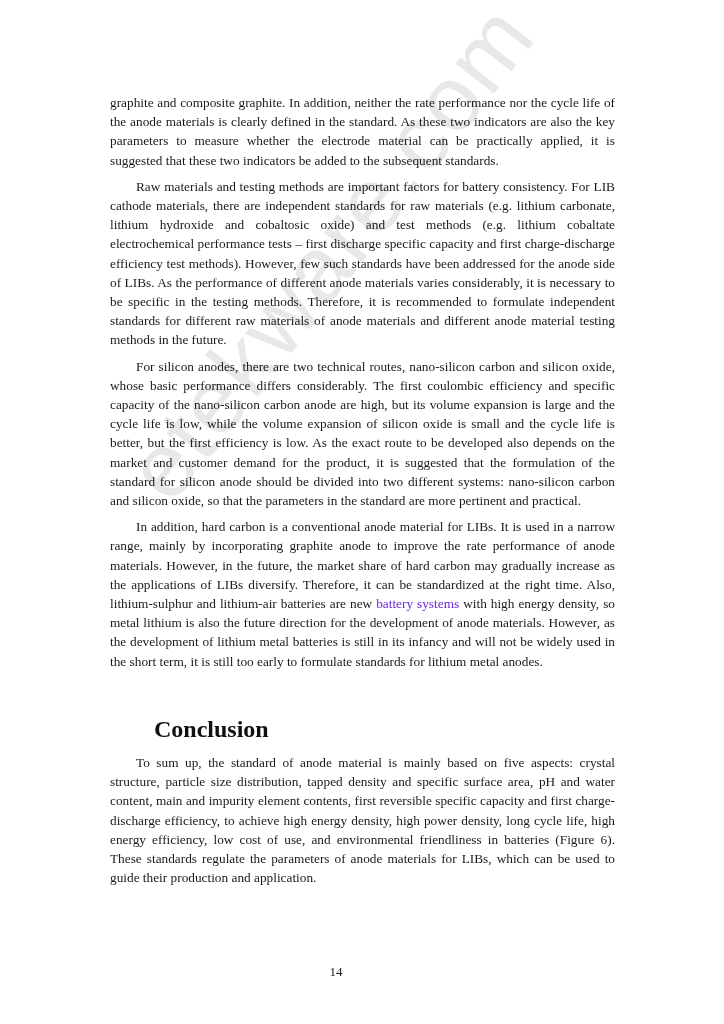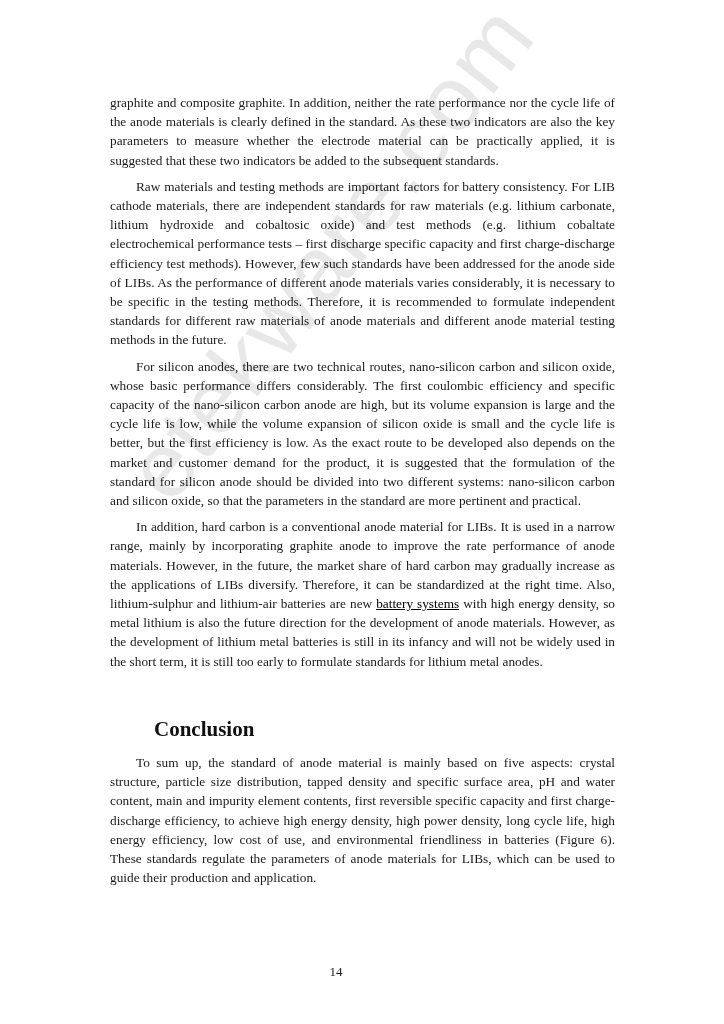--- a/index.html
+++ b/index.html
@@ -8,23 +8,23 @@
       position: absolute; left: 0; top: 0; width: 724px; height: 1024px;
       background: #ffffff; font-family: "Liberation Serif", serif; color: #1a1a1a;
     }
     .content {
       position: absolute; left: 110px; top: 93px; width: 505px;
       font-size: 13.3px; line-height: 19.2px; text-align: justify;
     }
     .para { margin: 0 0 7px 0; }
     .para.first { text-indent: 0; }
     .para.indent { text-indent: 26px; }
-    .link { color: #000000; text-decoration: underline; }
+    .link { color: #6d28d9; }
     .heading {
-      font-family: "Liberation Serif", serif; font-weight: bold; font-size: 21px;
+      font-family: "Liberation Serif", serif; font-weight: bold; font-size: 24px;
       margin: 46px 0 12px 44px; line-height: 24px; color: #111;
     }
     .page-number {
       position: absolute; top: 964px; left: 0; width: 672px; text-align: center;
       font-size: 13px; font-family: "Liberation Serif", serif; color: #222;
     }
     .watermark {
       position: absolute; left: 105px; top: 455px; font-family: "Liberation Sans", sans-serif;
       font-size: 92px; color: rgba(190,190,190,0.35); transform: rotate(-52deg);
       transform-origin: left top; white-space: nowrap; pointer-events: none; letter-spacing: 2px;

